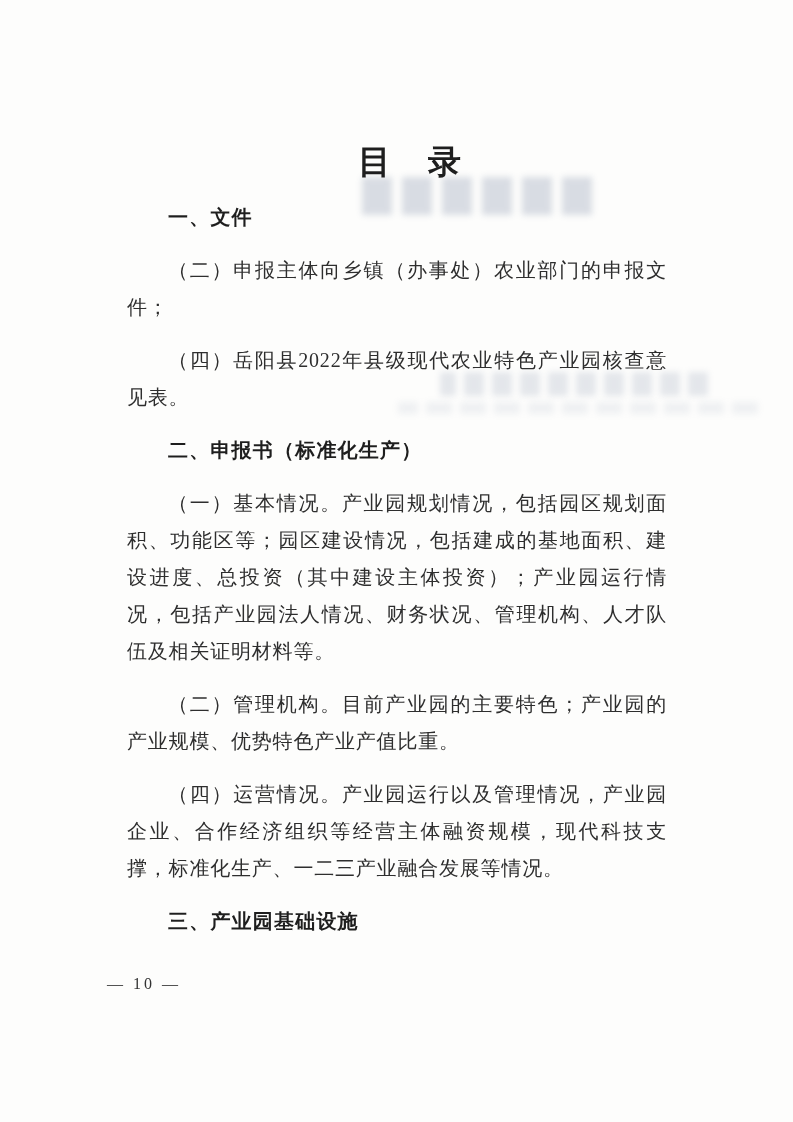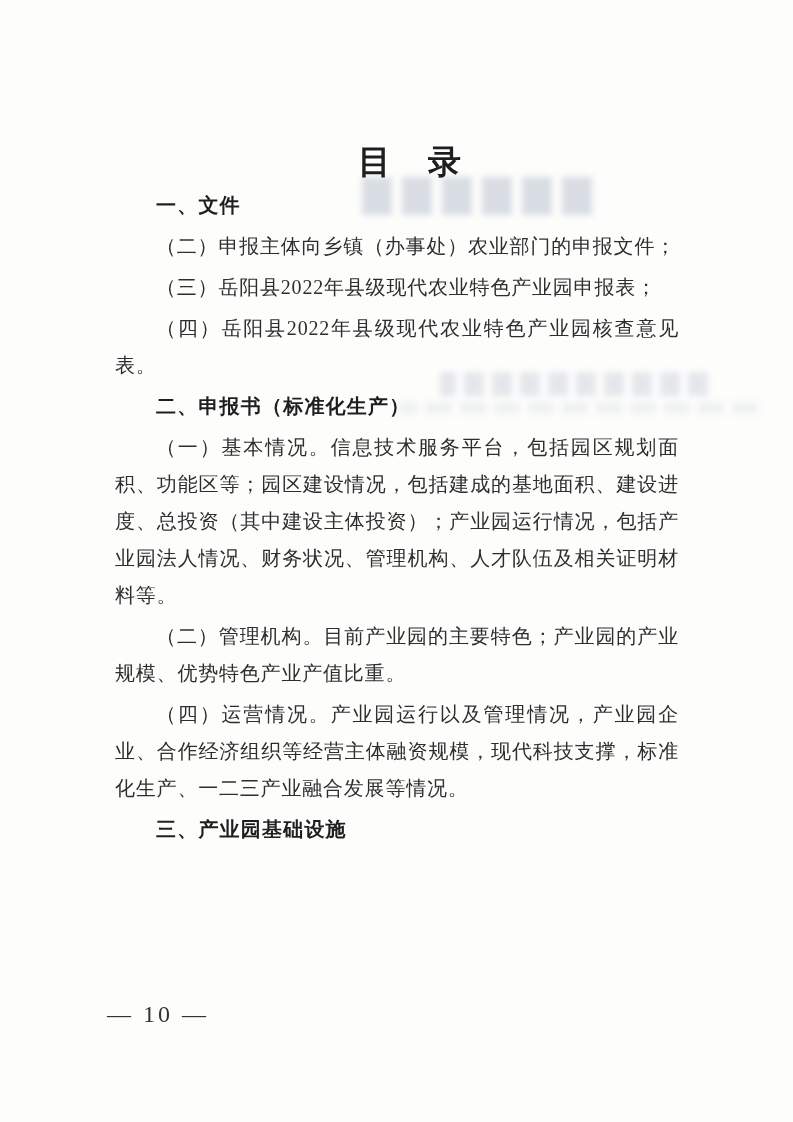--- a/index.html
+++ b/index.html
@@ -53,53 +53,52 @@
   .content{
     position:absolute;
     left:111px;top:183px;
     width:572px;
     font-size:20px;
     line-height:37px;
     letter-spacing:.8px;
     text-align:justify;
     text-justify:inter-character;
   }
-  .block{margin:4px;text-indent:2.05em;}
+  .block{margin:16px;text-indent:2.05em;}
   .heading{
     font-family:"Liberation Sans","DejaVu Sans",sans-serif;
     font-weight:700;
     color:#1e1e1e;
     letter-spacing:1.2px;
   }
   .footer{
     position:absolute;
-    left:107px;top:1001px;
-    font-size:24px;
+    left:107px;top:975px;
+    font-size:16px;
     letter-spacing:3px;
     color:#333;
   }
 </style>
 </head>
 <body>
 
 <div class="page">
 
   <div class="bleed bleed-1"></div>
   <div class="bleed bleed-2"></div>
   <div class="bleed bleed-3"></div>
 
   <h1 class="title">目 录</h1>
 
   <div class="content">
     <div class="block heading">一、文件</div>
     <div class="block item">（二）申报主体向乡镇（办事处）农业部门的申报文件；</div>
-    <div class="block item">（三）岳阳县2022年县级现代农业特色产业园申报表；</div>
     <div class="block item">（四）岳阳县2022年县级现代农业特色产业园核查意见表。</div>
     <div class="block heading">二、申报书（标准化生产）</div>
-    <div class="block paragraph">（一）基本情况。信息技术服务平台，包括园区规划面积、功能区等；园区建设情况，包括建成的基地面积、建设进度、总投资（其中建设主体投资）；产业园运行情况，包括产业园法人情况、财务状况、管理机构、人才队伍及相关证明材料等。</div>
+    <div class="block paragraph">（一）基本情况。产业园规划情况，包括园区规划面积、功能区等；园区建设情况，包括建成的基地面积、建设进度、总投资（其中建设主体投资）；产业园运行情况，包括产业园法人情况、财务状况、管理机构、人才队伍及相关证明材料等。</div>
     <div class="block paragraph">（二）管理机构。目前产业园的主要特色；产业园的产业规模、优势特色产业产值比重。</div>
     <div class="block paragraph">（四）运营情况。产业园运行以及管理情况，产业园企业、合作经济组织等经营主体融资规模，现代科技支撑，标准化生产、一二三产业融合发展等情况。</div>
     <div class="block heading">三、产业园基础设施</div>
   </div>
 
   <div class="footer">— 10 —</div>
 
 </div>
 
 </body></html>

